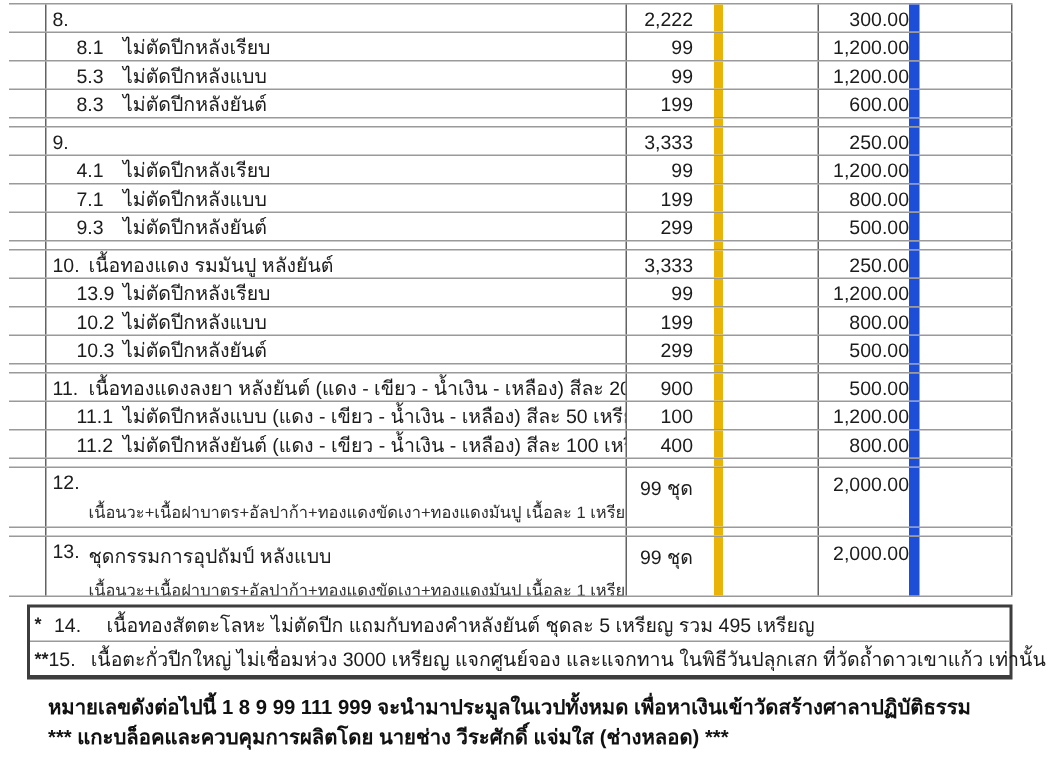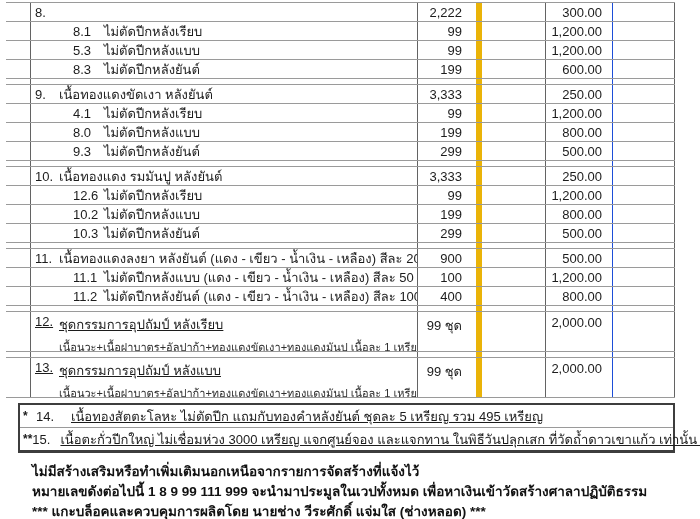--- a/index.html
+++ b/index.html
@@ -16,39 +16,39 @@
   .row { display:flex; height:18px; border-bottom:1px solid #9a9a9a; }
   .row.spacer { height:5px; }
   .row.tall { height:39px; }
   .c { box-sizing:border-box; height:100%; }
   .stub  { width:24px; }
   .desc  { width:388px; border-left:1px solid #636363; border-right:1px solid #636363;
            display:flex; align-items:center; white-space:nowrap; overflow:hidden; }
   .qty   { width:64px; border-right:6px solid #eab308; display:flex; align-items:center;
            justify-content:flex-end; padding-right:14px; }
   .b1    { width:64px; border-right:1px solid #636363; }
-  .price { width:67px; border-right:1px solid #1d4ed8; display:flex; align-items:center;
-           justify-content:flex-end; padding-right:10px; }
+  .price { width:67px; border-right:7px solid #1d4ed8; display:flex; align-items:center;
+           justify-content:flex-end; }
   .b2    { width:62px; border-right:1px solid #636363; }
   .no { display:inline-block; flex:0 0 auto; }
   .no.g { margin-left:4px; width:24px; }
-  .no.s { margin-left:42px; width:31px; }
+  .no.s { margin-left:20px; width:31px; }
   .nm { flex:0 0 auto; }
   .desc.col { flex-direction:column; align-items:flex-start; justify-content:flex-start; padding-top:2px; }
-  .l1 { display:flex; white-space:nowrap;text-decoration:underline; }
+  .l1 { display:flex; white-space:nowrap; }
   .l2 { margin-left:28px; margin-top:3px; font-size:11px; color:#2e2e2e; white-space:nowrap; }
   .row.tall .qty, .row.tall .price { align-items:flex-start; padding-top:3px; }
 
   
   .notes { margin:5px 0 0 18px; width:653px; border:2px solid #3d3d3d; border-bottom-width:3px; }
   .nrow { display:flex; align-items:center; height:22px; border-bottom:1px solid #9a9a9a; white-space:nowrap; }
   .nrow:last-child { border-bottom:none; }
   .nmark { display:inline-block; width:13px; margin-left:3px; font-weight:bold; font-size:12px; }
   .nno { display:inline-block; width:25px; }
-  .ntext { padding-left:10px;text-decoration:underline; }
+  .ntext { padding-left:10px; }
 
   
   .footer { margin:9px 0 0 32px; font-weight:bold; font-size:13.5px; line-height:20px; color:#111; }
 </style>
 </head>
 <body>
 
 <div class="doc">
 
   <div class="tbl">
@@ -102,42 +102,41 @@
         <div class="c qty"></div>
         <div class="c b1"></div>
         <div class="c price"></div>
         <div class="c b2"></div>
     </div>
 
     <div class="row">
       <div class="c stub"></div>
       <div class="c desc">
         <span class="no g">9.</span>
-        <span class="nm">เนื้อทองแดงขัดเงา หลังยันต์</span>
       </div>
       <div class="c qty">3,333</div>
       <div class="c b1"></div>
       <div class="c price">250.00</div>
       <div class="c b2"></div>
     </div>
     <div class="row">
       <div class="c stub"></div>
       <div class="c desc">
         <span class="no s">4.1</span>
         <span class="nm">ไม่ตัดปีกหลังเรียบ</span>
       </div>
       <div class="c qty">99</div>
       <div class="c b1"></div>
       <div class="c price">1,200.00</div>
       <div class="c b2"></div>
     </div>
     <div class="row">
       <div class="c stub"></div>
       <div class="c desc">
-        <span class="no s">8.0</span>
+        <span class="no s">7.1</span>
         <span class="nm">ไม่ตัดปีกหลังแบบ</span>
       </div>
       <div class="c qty">199</div>
       <div class="c b1"></div>
       <div class="c price">800.00</div>
       <div class="c b2"></div>
     </div>
     <div class="row">
       <div class="c stub"></div>
       <div class="c desc">
@@ -165,21 +164,21 @@
         <span class="nm">เนื้อทองแดง รมมันปู หลังยันต์</span>
       </div>
       <div class="c qty">3,333</div>
       <div class="c b1"></div>
       <div class="c price">250.00</div>
       <div class="c b2"></div>
     </div>
     <div class="row">
       <div class="c stub"></div>
       <div class="c desc">
-        <span class="no s">12.6</span>
+        <span class="no s">13.9</span>
         <span class="nm">ไม่ตัดปีกหลังเรียบ</span>
       </div>
       <div class="c qty">99</div>
       <div class="c b1"></div>
       <div class="c price">1,200.00</div>
       <div class="c b2"></div>
     </div>
     <div class="row">
       <div class="c stub"></div>
       <div class="c desc">
@@ -251,21 +250,20 @@
         <div class="c b1"></div>
         <div class="c price"></div>
         <div class="c b2"></div>
     </div>
 
     <div class="row tall">
       <div class="c stub"></div>
       <div class="c desc col">
         <div class="l1">
           <span class="no g">12.</span>
-          <span class="nm">ชุดกรรมการอุปถัมป์ หลังเรียบ</span>
         </div>
         <div class="l2">เนื้อนวะ+เนื้อฝาบาตร+อัลปาก้า+ทองแดงขัดเงา+ทองแดงมันปู เนื้อละ 1 เหรียญ</div>
       </div>
       <div class="c qty">99 ชุด</div>
       <div class="c b1"></div>
       <div class="c price">2,000.00</div>
       <div class="c b2"></div>
     </div>
     <div class="row spacer">
       <div class="c stub"></div>
@@ -299,18 +297,17 @@
       <span class="ntext">เนื้อทองสัตตะโลหะ ไม่ตัดปีก แถมกับทองคำหลังยันต์ ชุดละ 5 เหรียญ รวม 495 เหรียญ</span>
     </div>
     <div class="nrow">
       <span class="nmark">**</span>
       <span class="nno">15.</span>
       <span class="ntext">เนื้อตะกั่วปีกใหญ่ ไม่เชื่อมห่วง 3000 เหรียญ แจกศูนย์จอง และแจกทาน ในพิธีวันปลุกเสก ที่วัดถ้ำดาวเขาแก้ว เท่านั้น **</span>
     </div>
   </div>
 
   <div class="footer">
-    <div>ไม่มีสร้างเสริมหรือทำเพิ่มเติมนอกเหนือจากรายการจัดสร้างที่แจ้งไว้</div>
     <div>หมายเลขดังต่อไปนี้  1 8 9 99 111 999  จะนำมาประมูลในเวปทั้งหมด เพื่อหาเงินเข้าวัดสร้างศาลาปฏิบัติธรรม</div>
     <div>*** แกะบล็อคและควบคุมการผลิตโดย นายช่าง วีระศักดิ์ แจ่มใส (ช่างหลอด) ***</div>
   </div>
 
 </div>
 
 </body></html>

